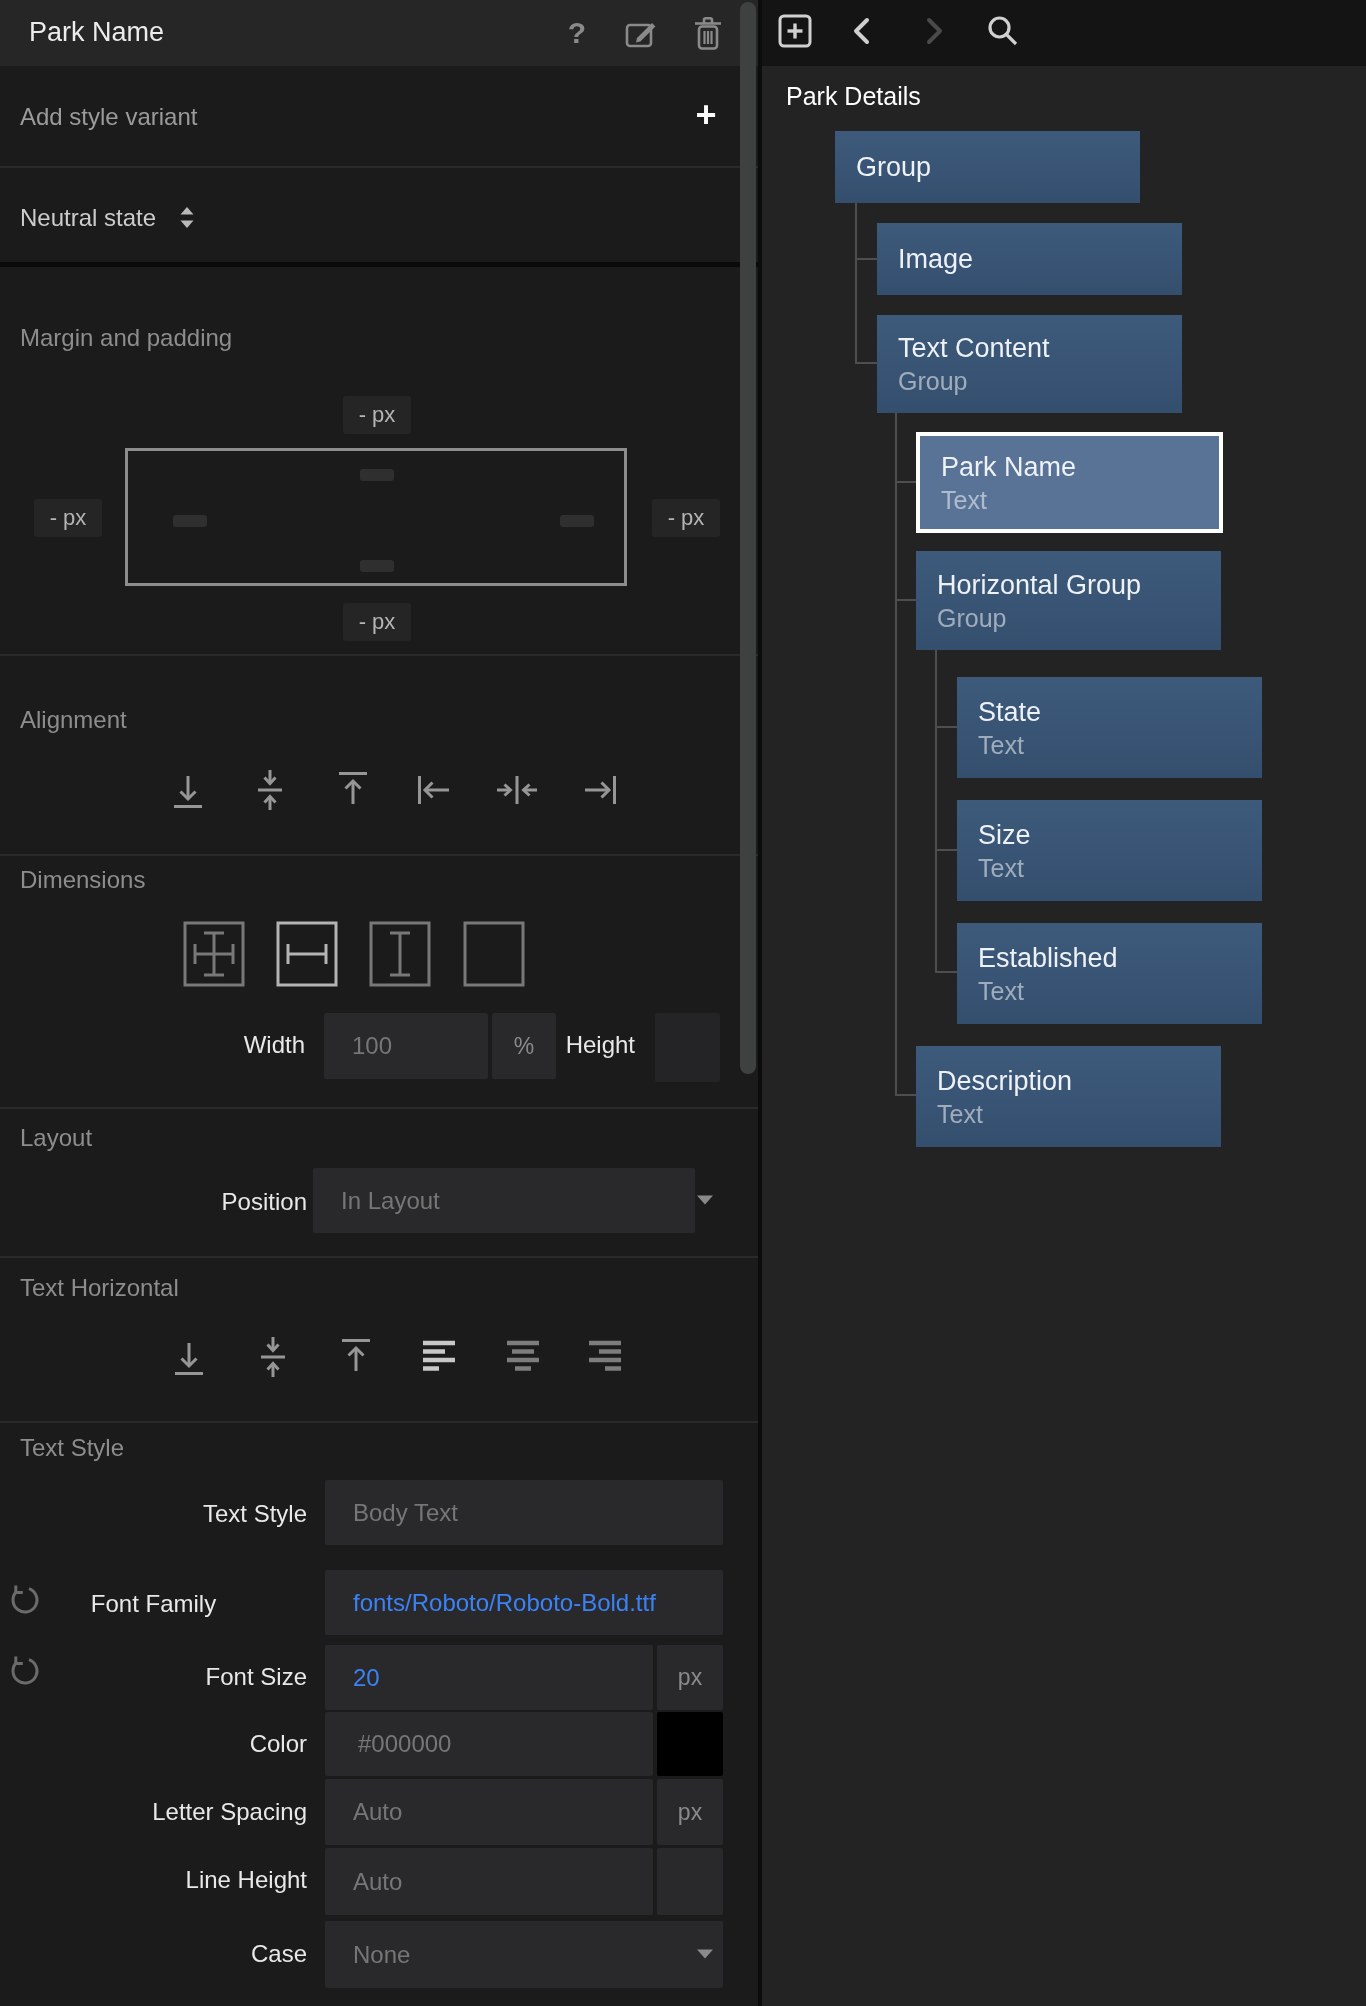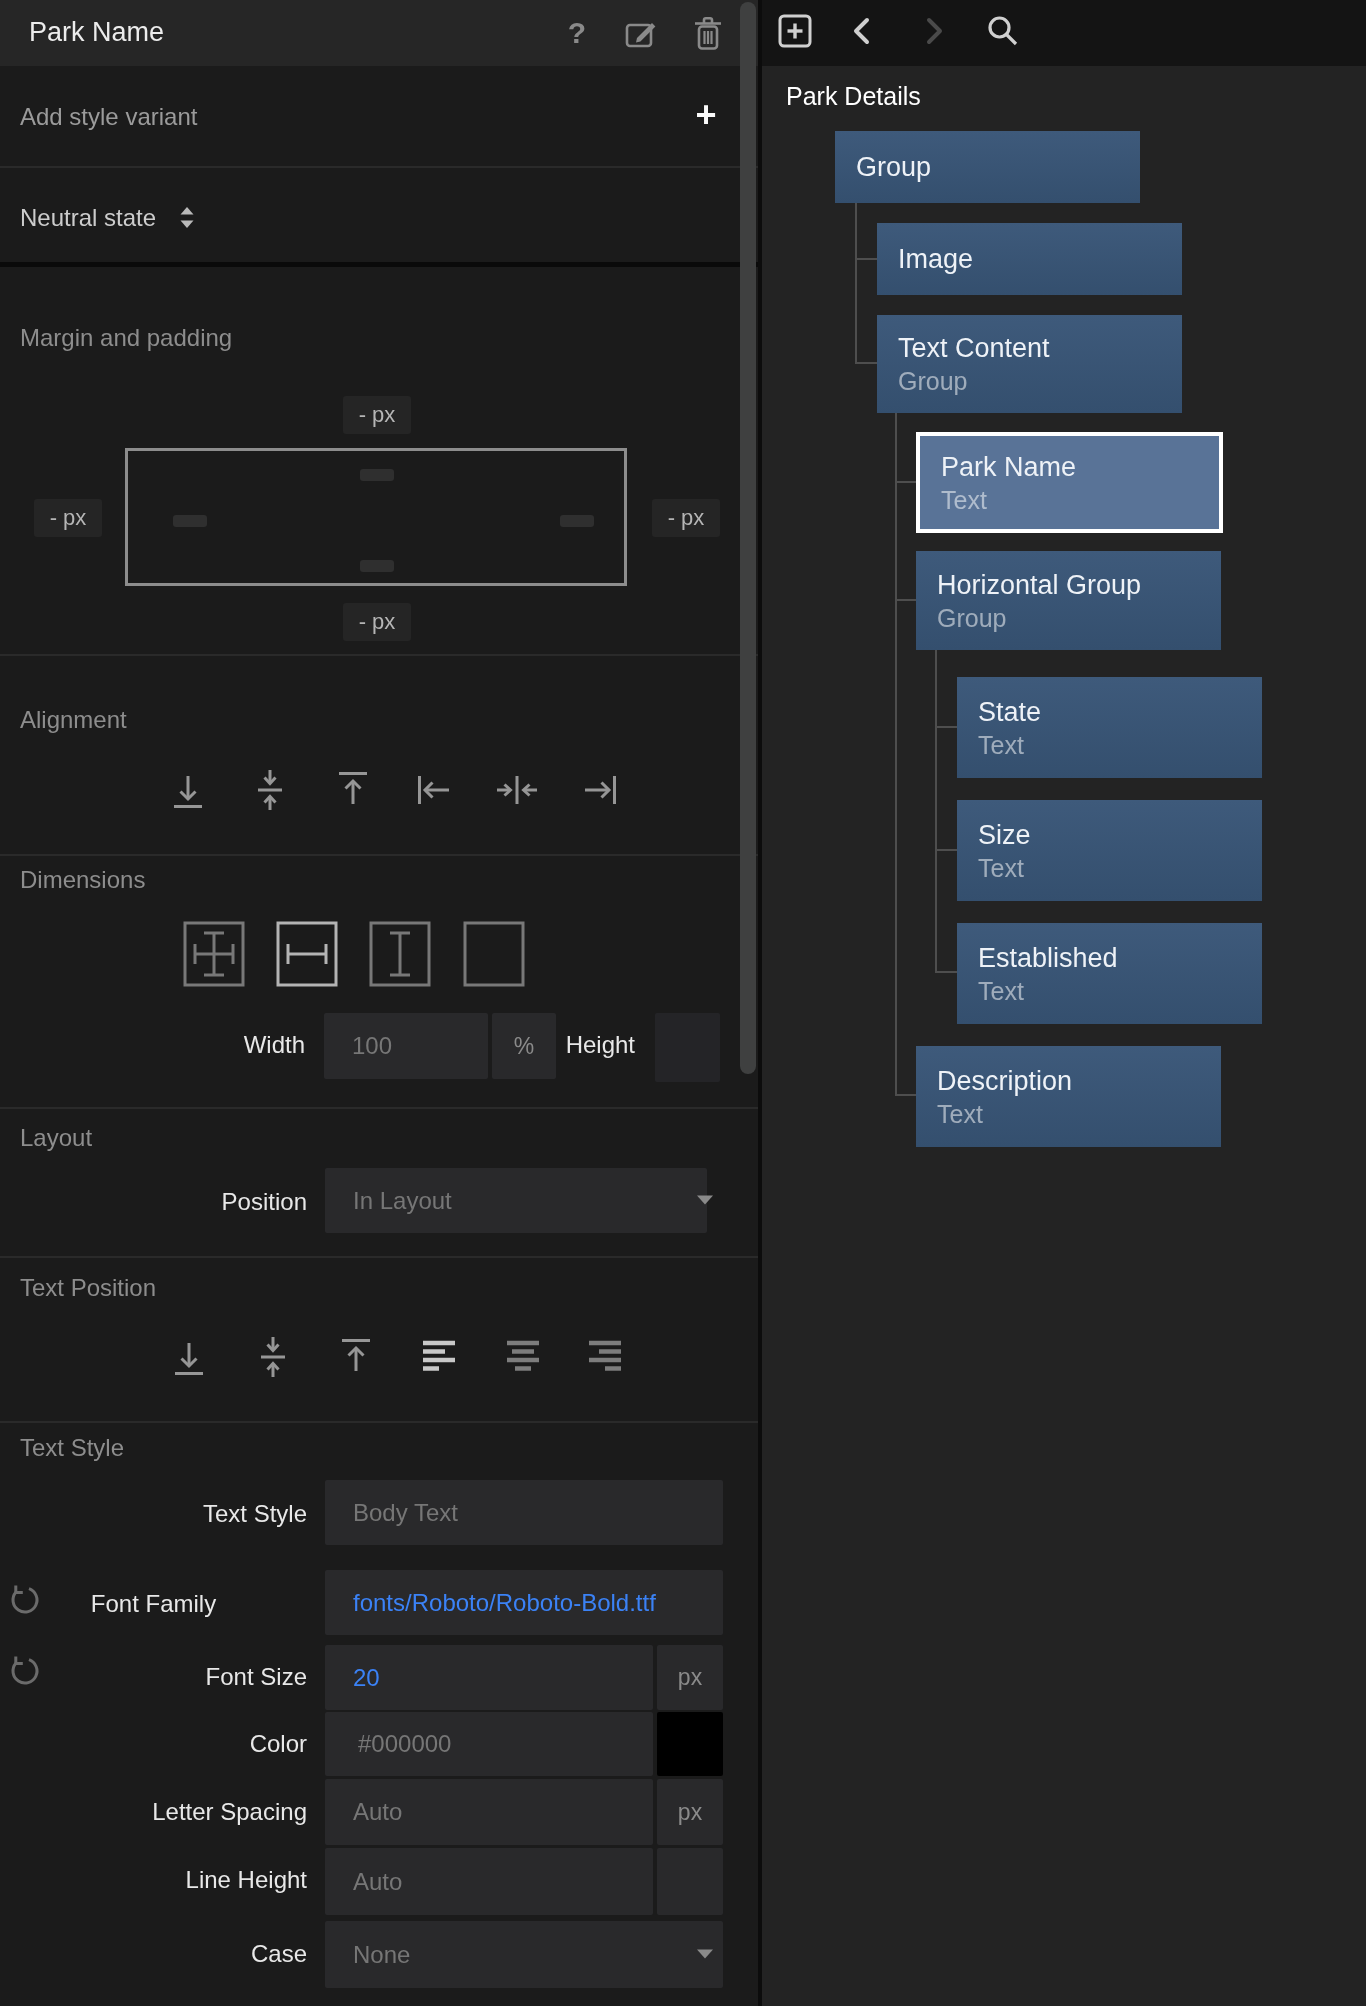--- a/index.html
+++ b/index.html
@@ -186,29 +186,29 @@
     </div>
     <div class="row-lbl" style="left:0;top:1031px;width:305px;">Width</div>
     <div class="inp" style="left:324px;top:1013px;width:164px;height:66px;">100</div>
     <div class="sfx" style="left:492px;top:1013px;width:64px;height:66px;">%</div>
     <div class="row-lbl" style="left:430px;top:1031px;width:205px;">Height</div>
     <div class="checkbox"></div>
     <div class="divider" style="top:1107px;"></div>
 
     <div class="sec-lbl" style="top:1124px;">Layout</div>
     <div class="row-lbl" style="left:0;top:1188px;width:307px;">Position</div>
-    <div class="inp" style="left:325px;top:1168px;width:382px;height:65px;">
+    <div class="inp" style="left:313px;top:1168px;width:382px;height:65px;">
       <span>In Layout</span>
     </div>
     <svg class="caret" style="left:696px;top:1194px;" viewBox="0 0 18 12">
       <polygon points="1,1.5 17,1.5 9,10.5" fill="#8a8a8a"></polygon>
     </svg>
     <div class="divider" style="top:1256px;"></div>
 
-    <div class="sec-lbl" style="top:1274px;">Text Position</div>
+    <div class="sec-lbl" style="top:1274px;">Text Horizontal</div>
     <div class="icbtn" style="left:167px;top:1335px;">
       <svg width="44" height="44" viewBox="0 0 44 44" fill="none" stroke="#969696" stroke-width="3">
         <line x1="8" y1="38.5" x2="36" y2="38.5"></line>
           <line x1="22" y1="8" x2="22" y2="30"></line>
           <polyline points="14.5,23.5 22,31 29.5,23.5"></polyline>
       </svg>
     </div>
     <div class="icbtn" style="left:251px;top:1335px;">
       <svg width="44" height="44" viewBox="0 0 44 44" fill="none" stroke="#969696" stroke-width="3">
         <line x1="10" y1="22" x2="34" y2="22"></line>

